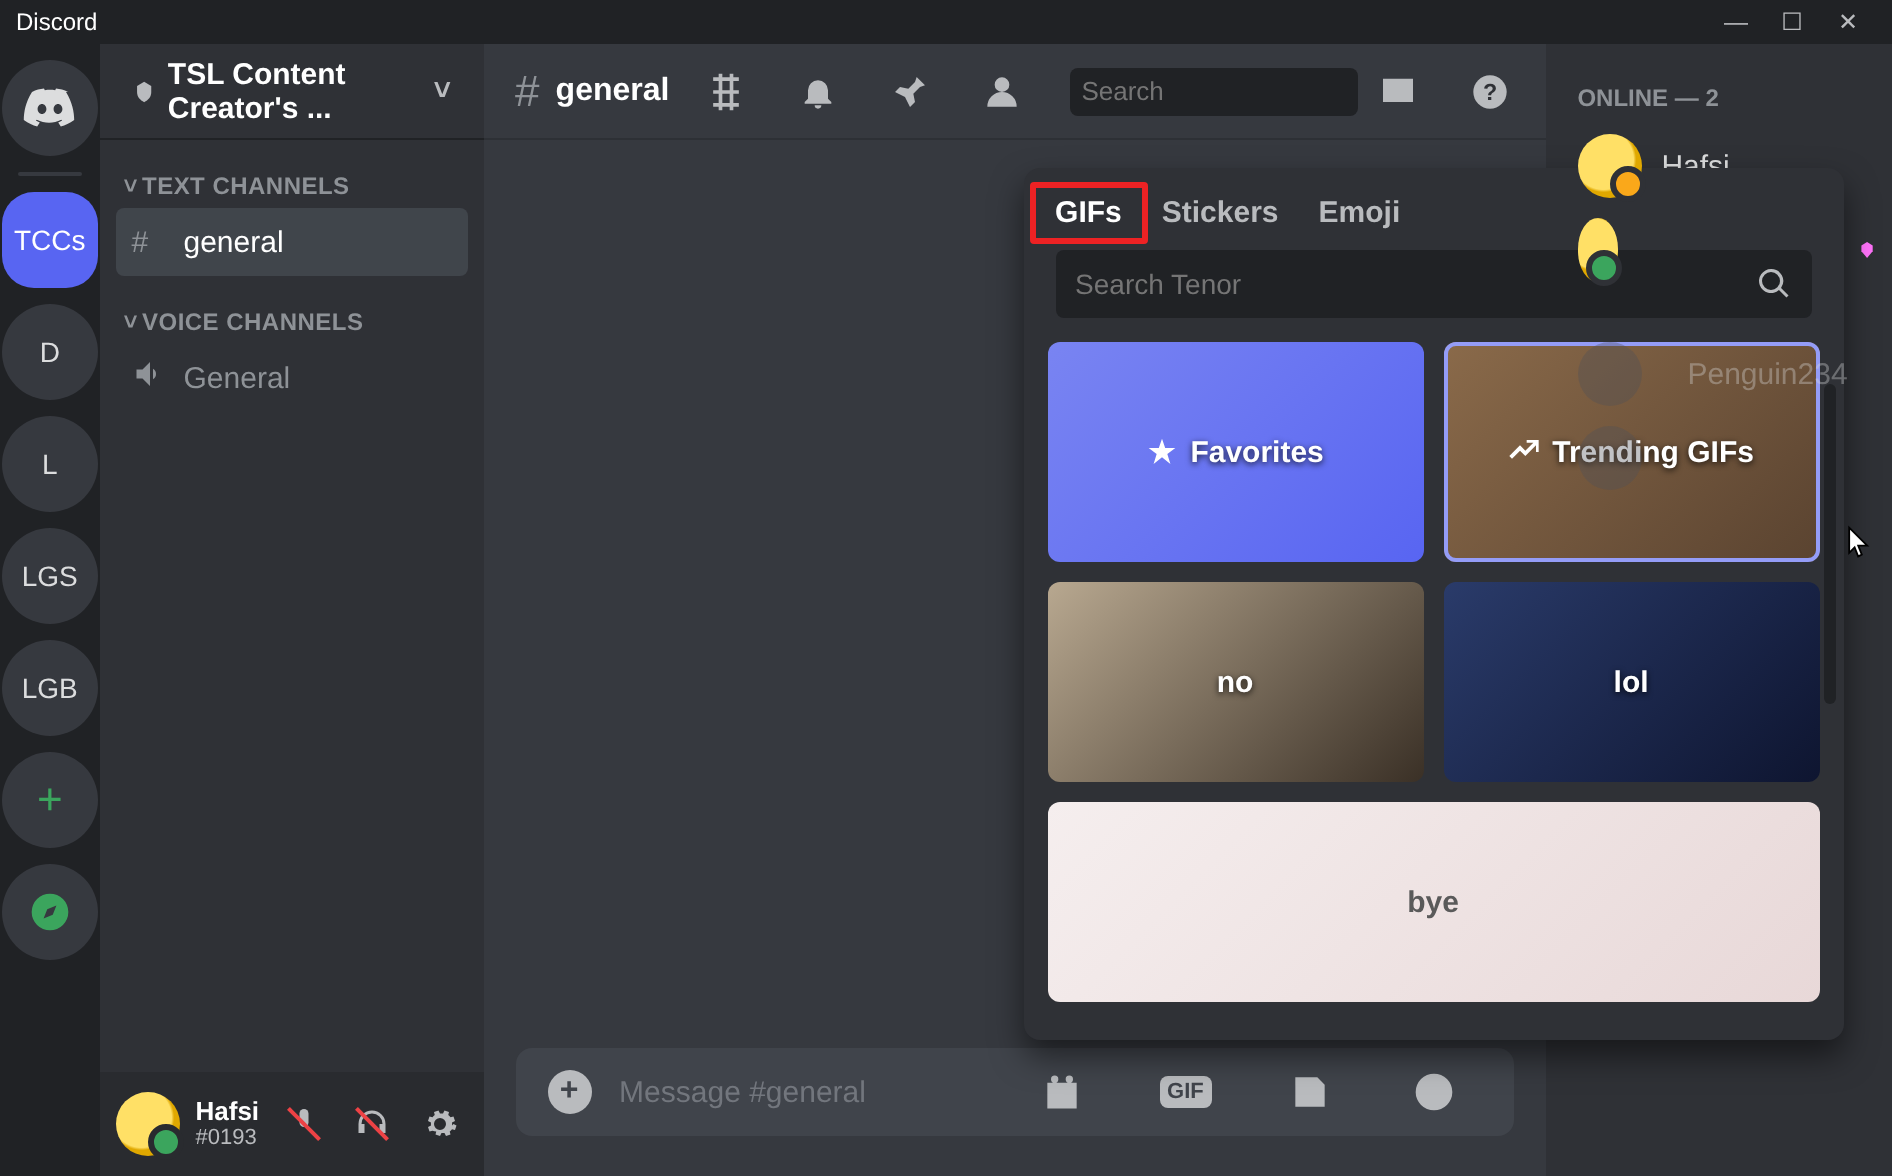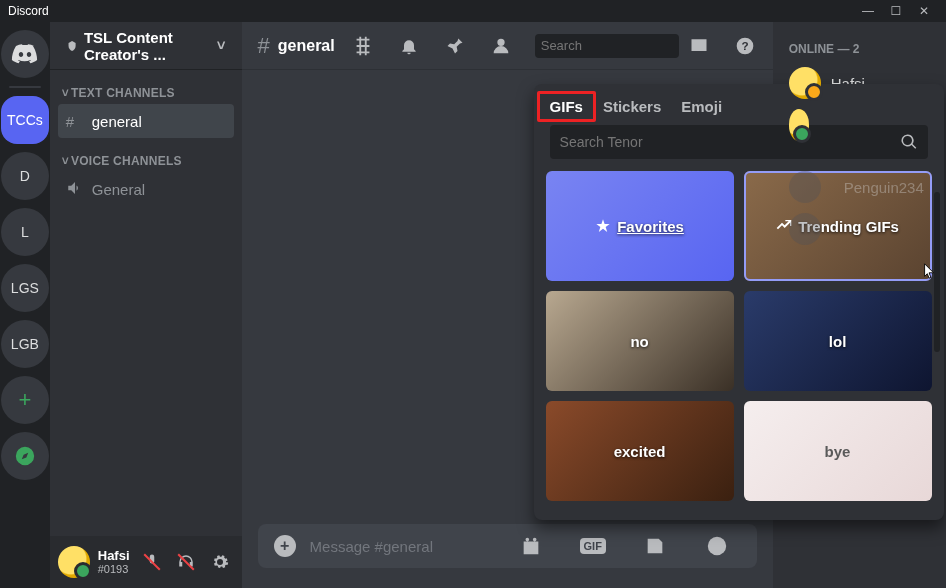--- a/index.html
+++ b/index.html
@@ -54,32 +54,32 @@
 
 
 .mfoot { margin-top:auto; padding:0 16px 20px 16px; }
 .chatbox { background:#40444b; border-radius:8px; height:44px; display:flex; align-items:center; padding:0 16px; gap:14px; }
 .chatbox .plus { width:22px; height:22px; border-radius:50%; background:#b9bbbe; color:#40444b; display:flex; align-items:center; justify-content:center; font-weight:700; }
 .chatbox .ph { color:#72767d; flex:1; font-size:15px; }
 .chatbox .cib { color:#b9bbbe; width:48px; height:24px; display:flex; align-items:center; justify-content:center; cursor:pointer; }
 .gifchip { background:#b9bbbe; color:#40444b; font-size:11px; font-weight:700; padding:2px 4px; border-radius:4px; }
 
 
-.picker { position:absolute; left:292px; bottom:68px; width:410px; height:436px; background:#2f3136; border-radius:8px; box-shadow:0 8px 16px rgba(0,0,0,.5); display:flex; flex-direction:column; }
+.picker { position:absolute; left:270px; bottom:68px; width:410px; height:436px; background:#2f3136; border-radius:8px; box-shadow:0 8px 16px rgba(0,0,0,.5); display:flex; flex-direction:column; }
 .ptabs { display:flex; gap:20px; padding:14px 16px 10px 16px; font-size:15px; font-weight:600; color:#b9bbbe; }
 .ptab { cursor:pointer; }
 .ptab.active { color:#fff; }
 .hltab { border:3px solid #ed2224; padding:4px 10px; margin:-7px -13px; border-radius:2px; }
 .psrch { margin:0 16px 12px 16px; background:#202225; border-radius:4px; height:34px; display:flex; align-items:center; padding:0 10px; gap:8px; }
 .psrch input { flex:1; background:none; border:none; outline:none; color:#dcddde; font-size:14px; }
 .pgrid { flex:1; overflow:hidden; padding:0 12px; }
 .prow { display:flex; gap:10px; margin-bottom:10px; }
 .card { flex:1; height:110px; border-radius:6px; display:flex; align-items:center; justify-content:center; gap:6px; color:#fff; font-weight:600; font-size:15px; text-shadow:0 1px 3px rgba(0,0,0,.8); cursor:pointer; background:#4e5058; position:relative; overflow:hidden; }
 .card.small { height:100px; }
-.card.fav { background:linear-gradient(135deg,#7984f2,#5865f2);text-decoration:underline; }
+.card.fav { background:linear-gradient(135deg,#7984f2,#5865f2); }
 .card.trend { background:linear-gradient(135deg,#8a6a4a,#5a4330); outline:2px solid #949cf7; outline-offset:-2px; }
 .card.no { background:linear-gradient(135deg,#b8a890,#3a3026); }
 .card.lol { background:linear-gradient(135deg,#2a3b6a,#0e1530); }
 .card.exc { background:linear-gradient(135deg,#8a4a2a,#3a2010); }
 .card.bye { background:linear-gradient(135deg,#f5eeee,#e8d8d8); color:#5a5a5a; text-shadow:none; }
 .card svg { width:16px; height:16px; fill:#fff; }
 .pscroll { position:absolute; right:4px; top:108px; width:6px; height:160px; background:#202225; border-radius:3px; }
 
 
 .members { width:240px; background:#2f3136; padding:20px 8px 0 16px; }
@@ -295,23 +295,20 @@
         </div>
         <div class="prow">
           <div class="card small no">
               <span>no</span>
             </div>
           <div class="card small lol">
               <span>lol</span>
             </div>
         </div>
         <div class="prow">
-          <div class="card small exc">
-              <span>excited</span>
-            </div>
           <div class="card small bye">
               <span>bye</span>
             </div>
         </div>
       </div>
       <div class="pscroll"></div>
     </div>
 
     <svg class="cursor" viewBox="0 0 20 20">
         <path d="M4 2l0 14 3-3 2 5 2-1-2-5 5 0z" fill="#fff" stroke="#000" stroke-width="1"></path>

